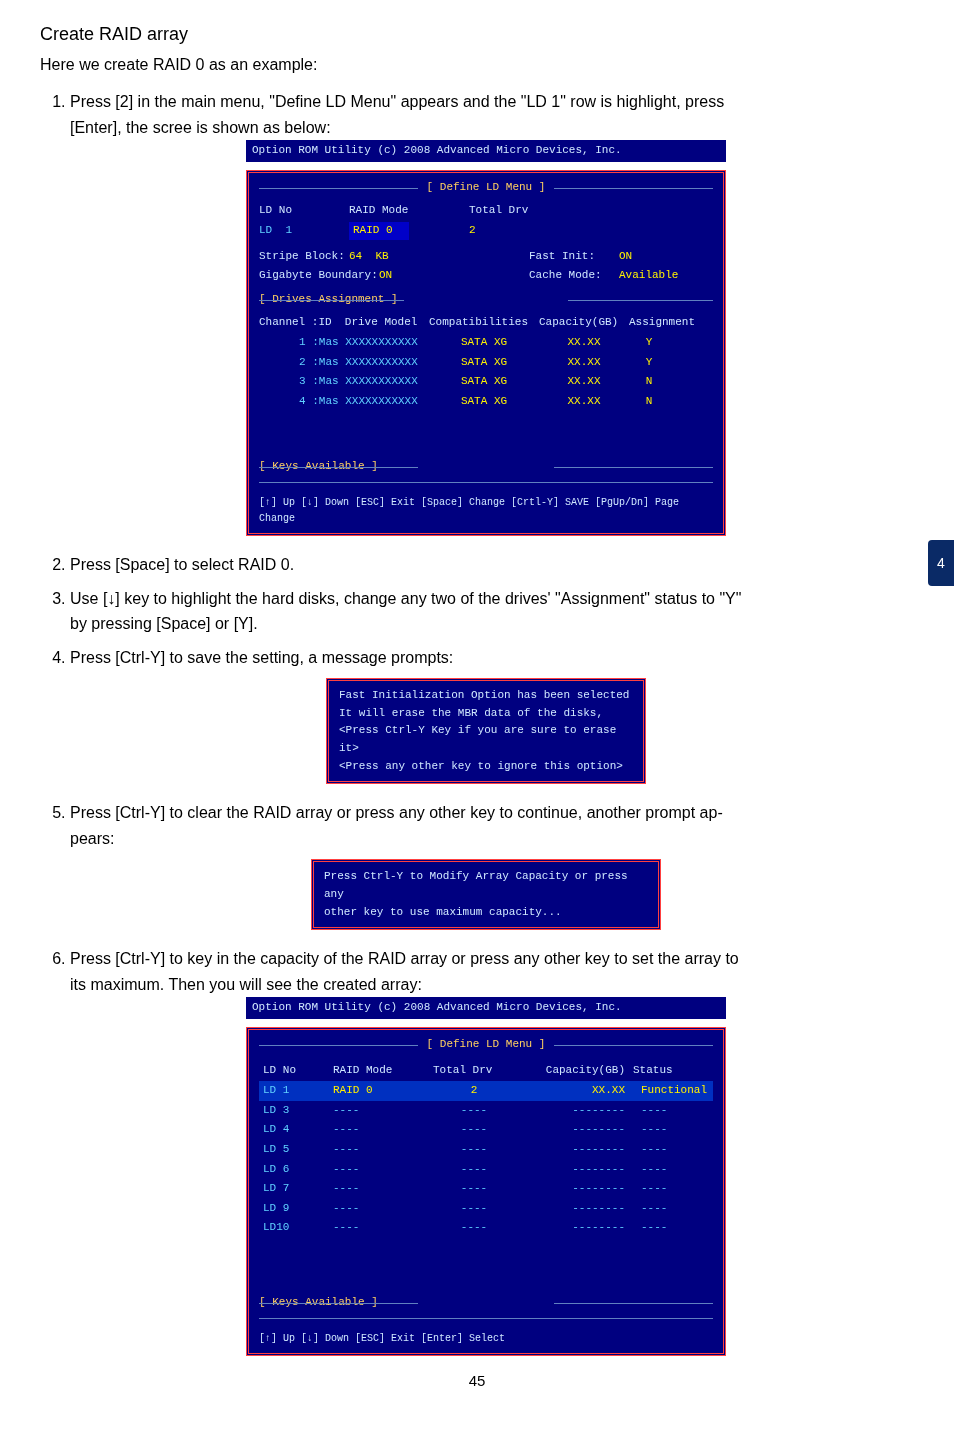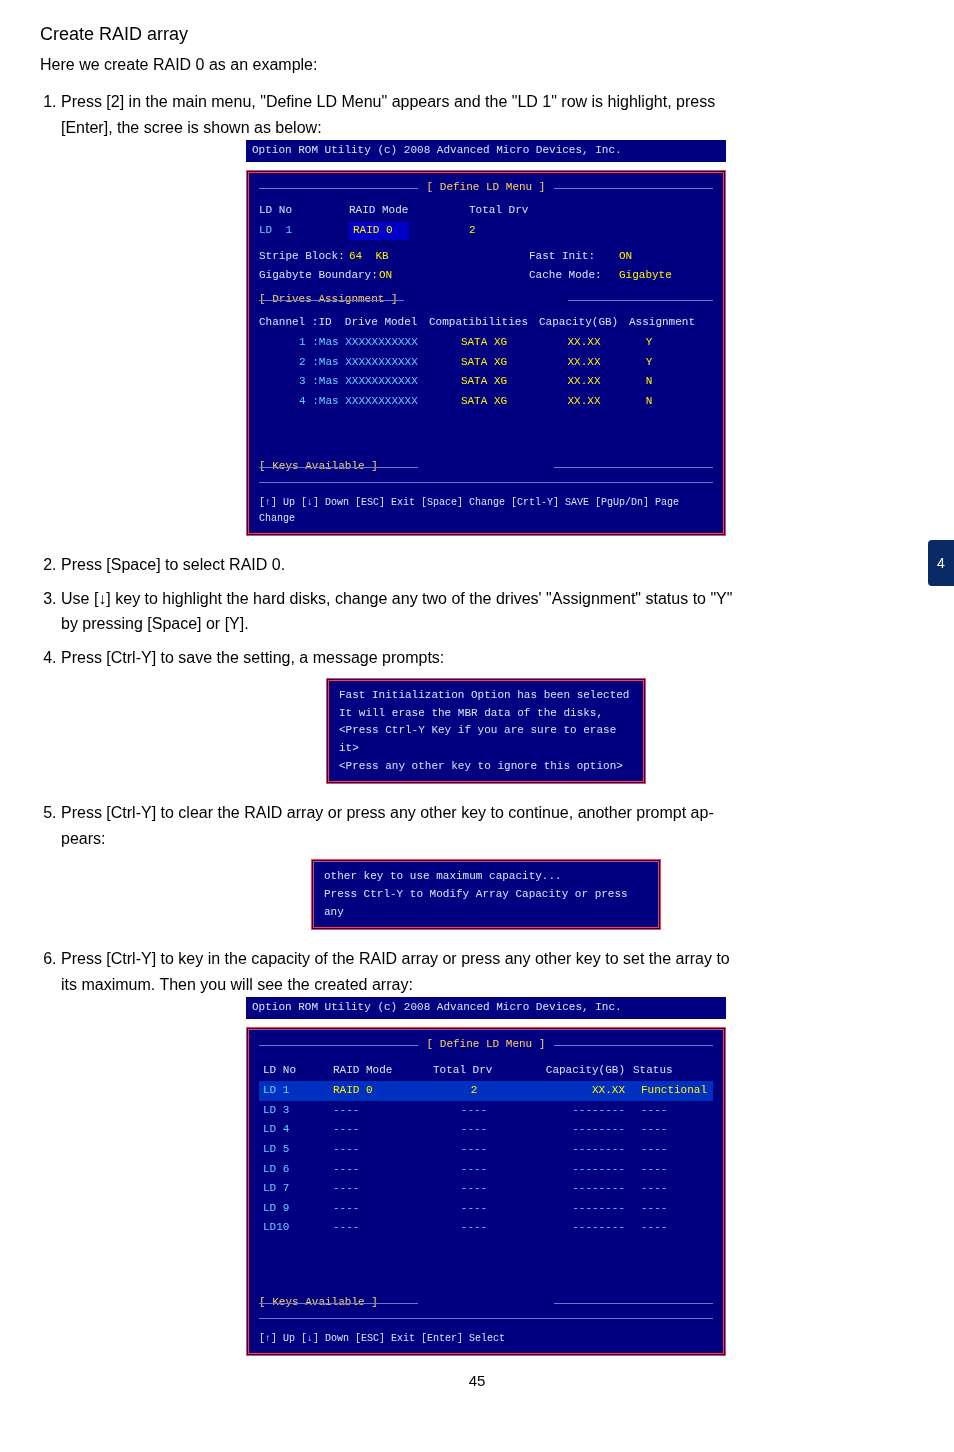--- a/index.html
+++ b/index.html
@@ -14,21 +14,21 @@
   }
   h2.section-title {
     font-size: 18px;
     font-weight: normal;
     margin: 0 0 8px 0;
   }
   p.body-text {
     margin: 4px 0 12px 0;
     line-height: 1.5;
   }
-  ol { margin: 3px; padding-left: 18px; }
+  ol { margin: 12px; padding-left: 18px; }
   li.step {
     margin-bottom: 8px;
     line-height: 1.6;
   }
 
   .bios-box {
     margin: 8px auto 16px auto;
     background: #000080;
     border: 3px double #ff4040;
     font-family: "Courier New", monospace;
@@ -172,21 +172,21 @@
         <span class="yellow" style="width:120px">64  KB</span>
         <span style="width:60px"></span>
         <span class="label" style="width:90px">Fast Init:</span>
         <span class="yellow">ON</span>
       </div>
       <div class="row">
         <span class="label" style="width:120px">Gigabyte Boundary:</span>
         <span class="yellow" style="width:90px">ON</span>
         <span style="width:60px"></span>
         <span class="label" style="width:90px">Cache Mode:</span>
-        <span class="yellow">Gigabyte</span>
+        <span class="yellow">Available</span>
       </div>
 
       <div class="section-divider">[ Drives Assignment ]</div>
       <div class="row">
         <span class="label" style="width:170px">Channel :ID  Drive Model</span>
         <span class="label" style="width:110px">Compatibilities</span>
         <span class="label" style="width:90px">Capacity(GB)</span>
         <span class="label">Assignment</span>
       </div>
       <div id="bios1-rows">
@@ -215,22 +215,22 @@
       <div>It will erase the MBR data of the disks,</div>
       <div>&lt;Press Ctrl-Y Key if you are sure to erase it&gt;</div>
       <div>&lt;Press any other key to ignore this option&gt;</div>
     </div>
   </li>
 
   <li class="step">
     <span>Press [Ctrl-Y] to clear the RAID array or press any other key to continue, another prompt ap-</span><br>
     <span>pears:</span>
     <div class="bios-box bios-tiny">
+      <div>Press Ctrl-Y to Modify Array Capacity or press any</div>
       <div>other key to use maximum capacity...</div>
-      <div>Press Ctrl-Y to Modify Array Capacity or press any</div>
     </div>
   </li>
 
   <li class="step">
     <span>Press [Ctrl-Y] to key in the capacity of the RAID array or press any other key to set the array to</span><br>
     <span>its maximum. Then you will see the created array:</span>
 
     <div class="bios-title-top">Option ROM Utility (c) 2008 Advanced Micro Devices, Inc.</div>
     <div class="bios-box bios-medium">
       <div class="menu-header">[ Define LD Menu ]</div>

